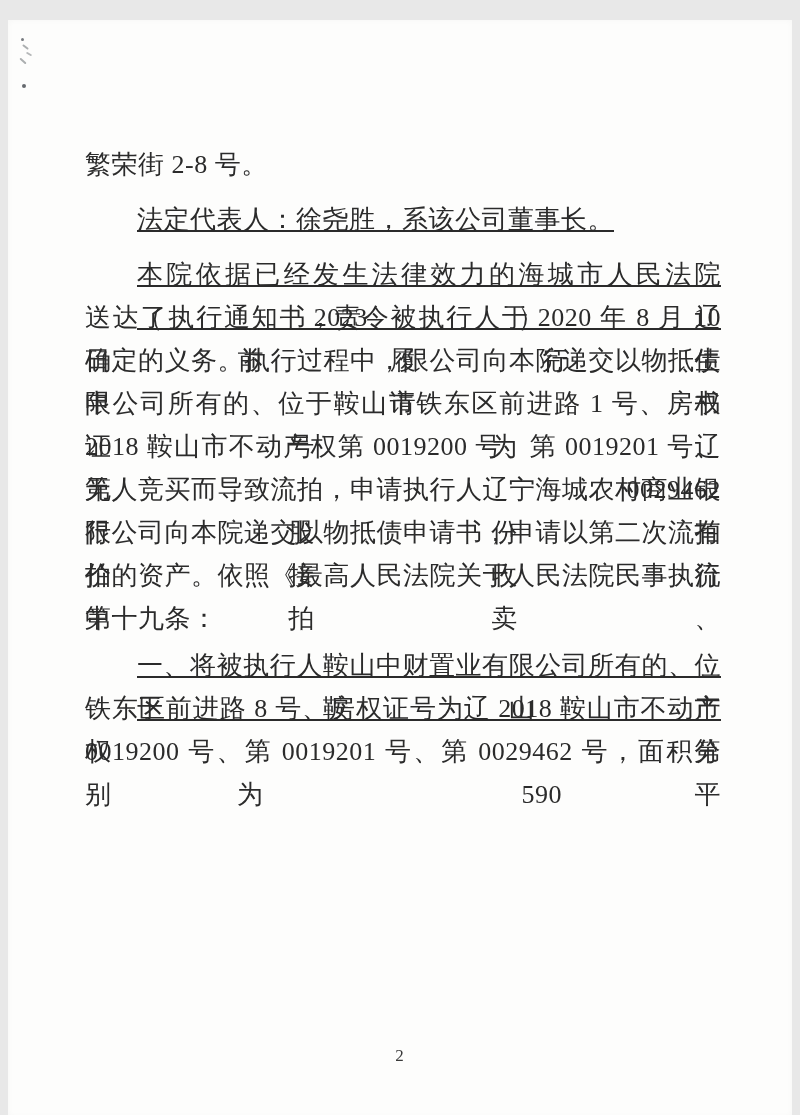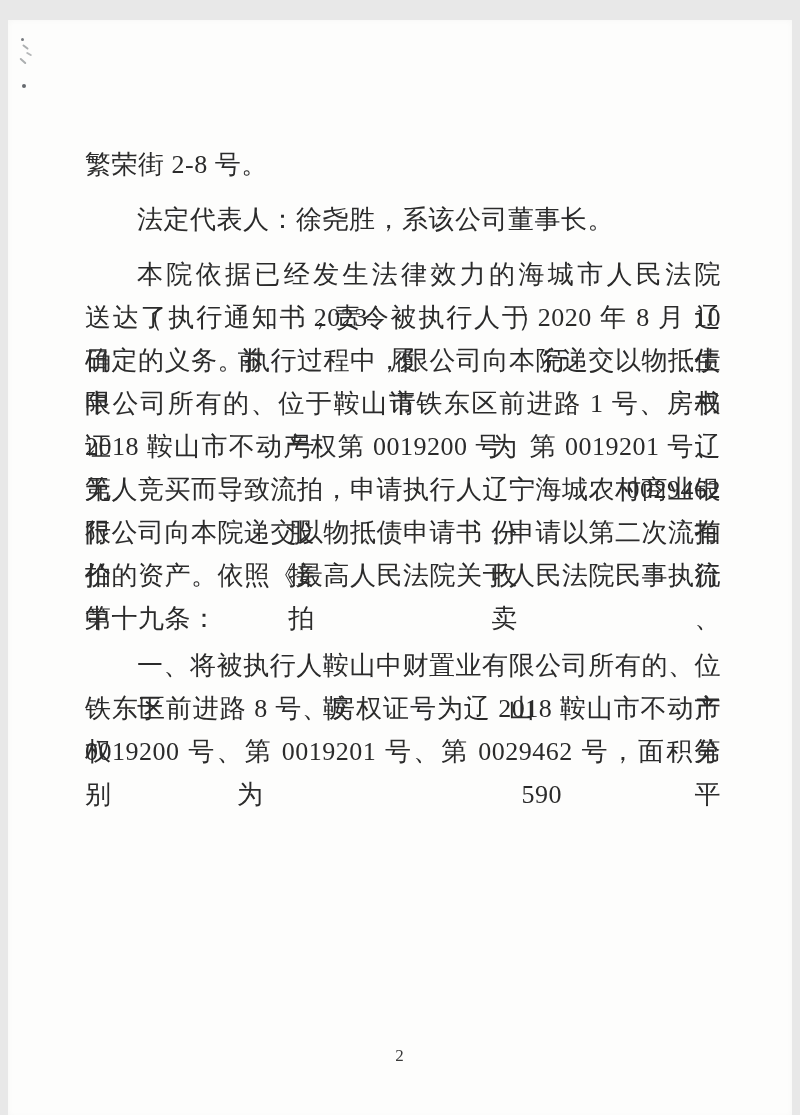--- a/index.html
+++ b/index.html
@@ -36,21 +36,21 @@
     color: #2b2b2b;
     letter-spacing: 0.5px;
     white-space: nowrap;
     text-align: left;
   }
   .line.fill {
     white-space: normal;
     text-align: justify;
     text-align-last: justify;
   }
-  .line.indent { padding-left: 52px; }
+  .line.indent { padding-left: 52px; text-decoration: underline; }
   .line.para-gap { margin-top: 12px; }
   .line.para-gap-sm { margin-top: 4px; }
   .page-number {
     position: absolute;
     left: 0;
     top: 1026px;
     width: 100%;
     text-align: center;
     font-size: 17px;
     color: #3a3a3a;

